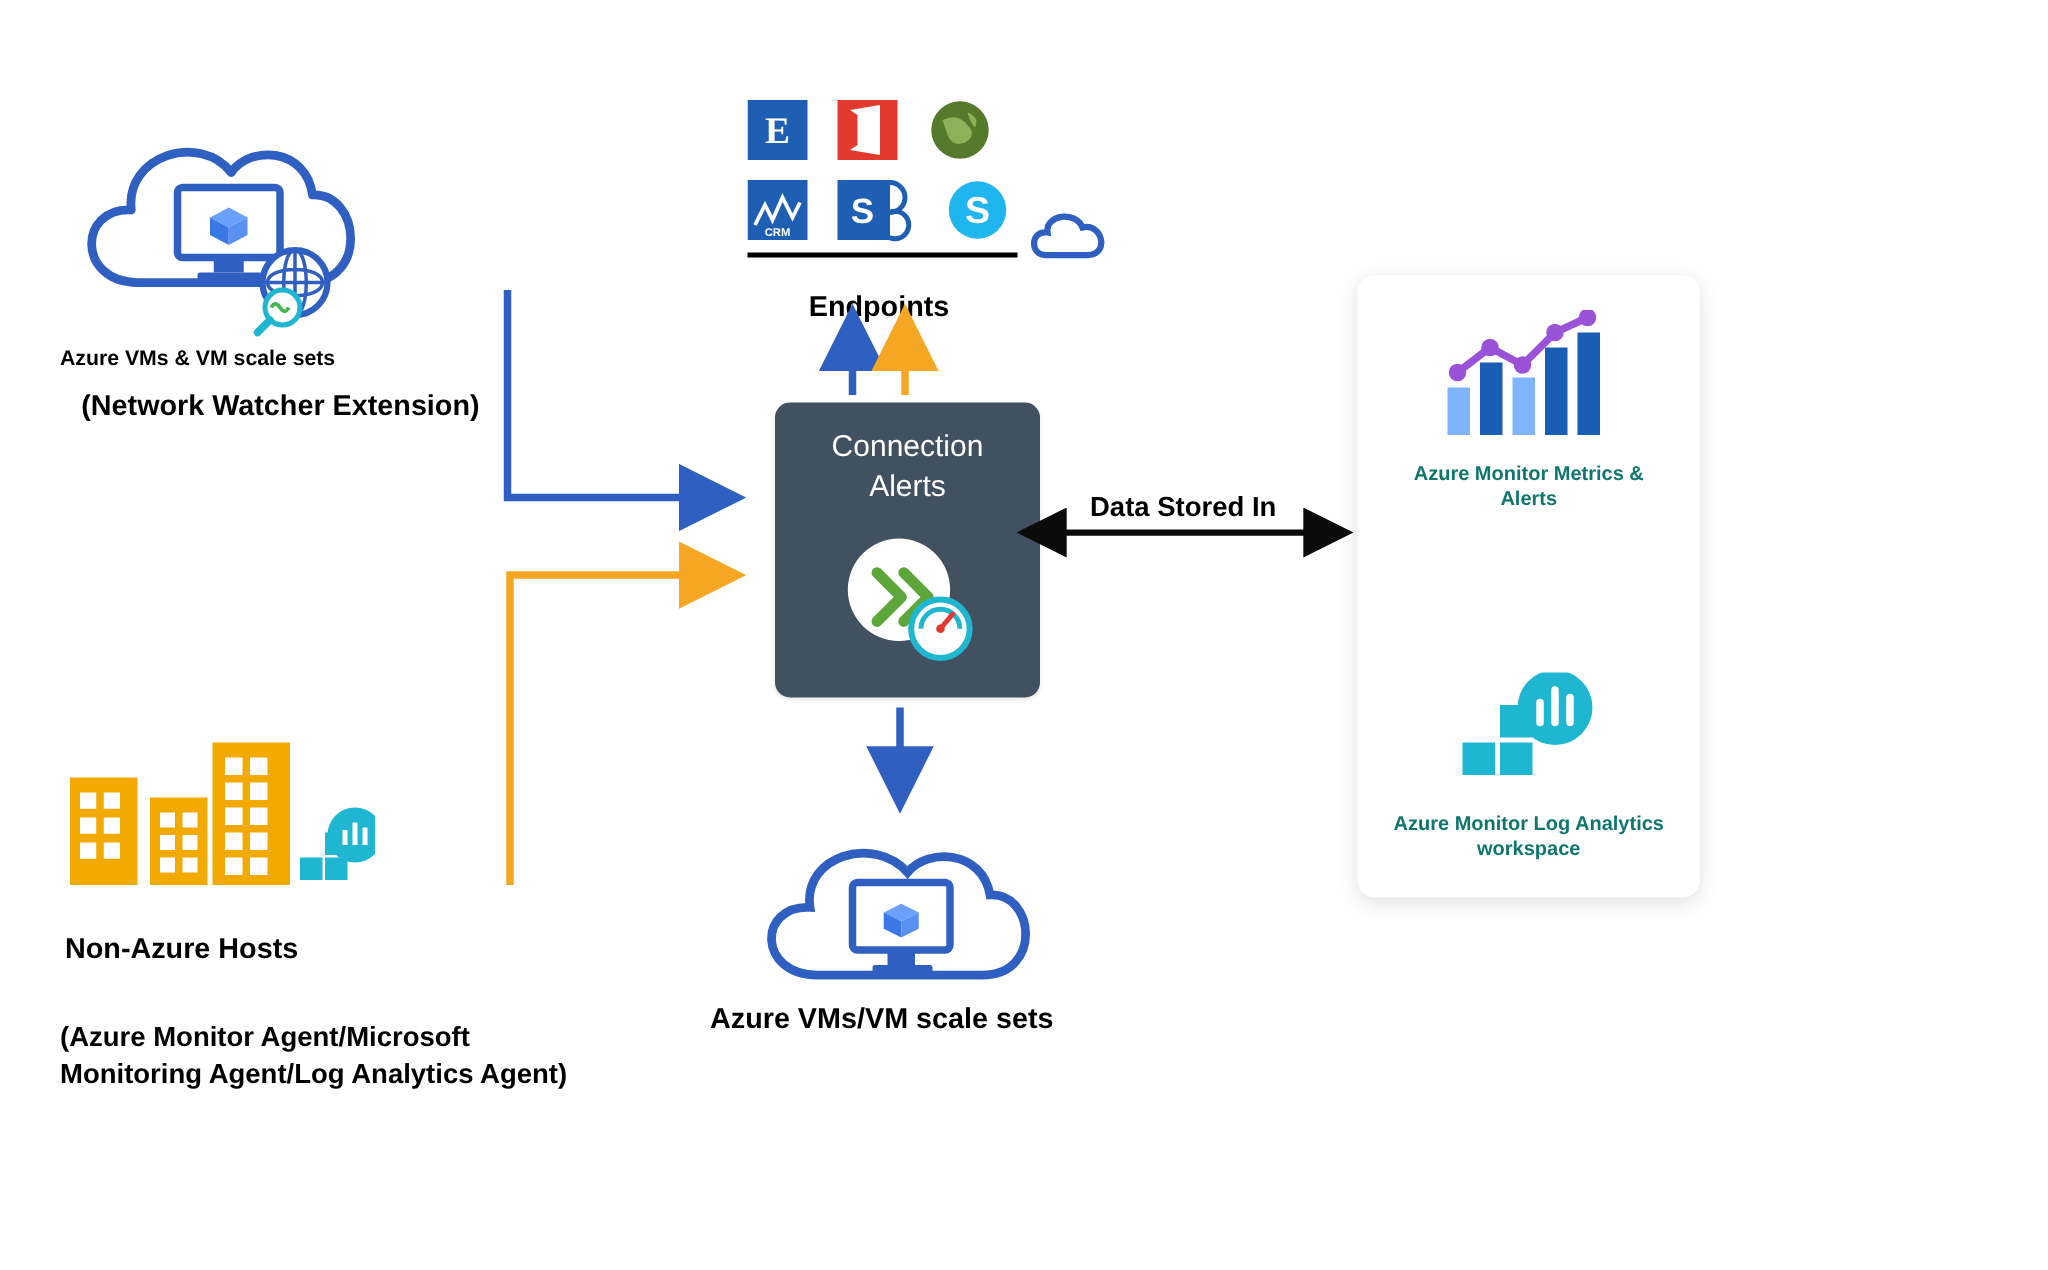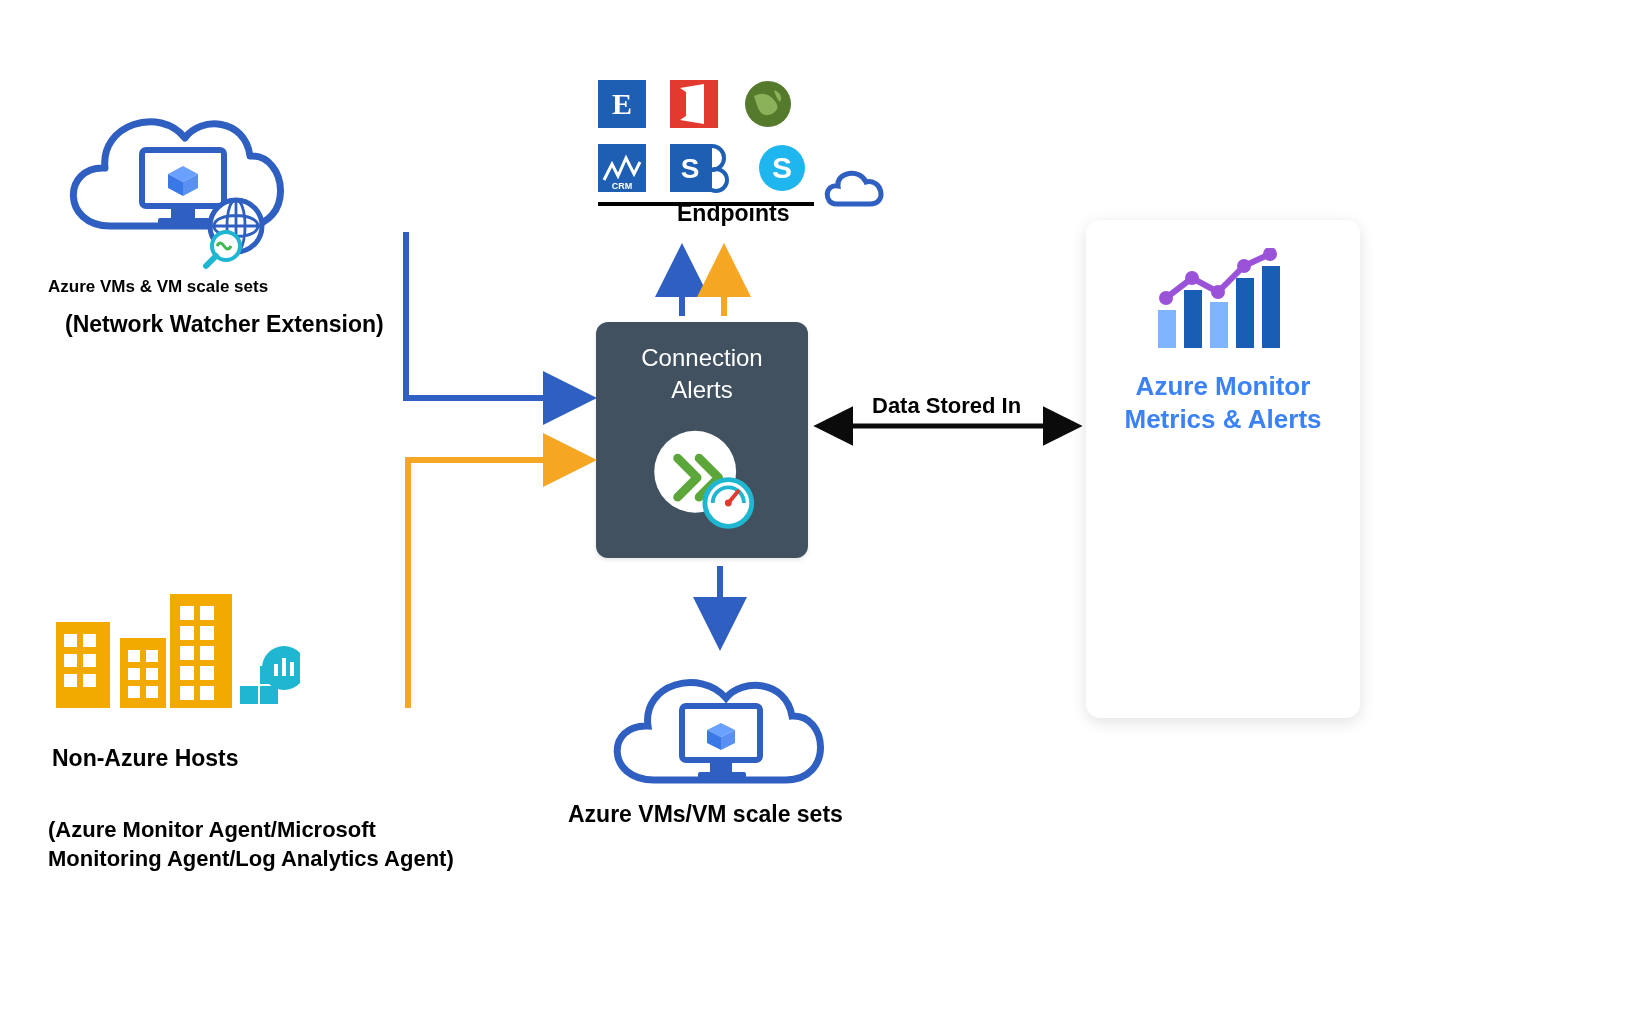--- a/index.html
+++ b/index.html
@@ -20,20 +20,21 @@
   .center-box {
     position: absolute;
     background: #415160;
     border-radius: 12px;
     color: #fff;
     display: flex;
     flex-direction: column;
     align-items: center;
     padding: 20px 18px 26px 18px;
     box-shadow: 0 2px 4px rgba(0,0,0,.1);
+    margin-left: 24px;
   }
   .center-title {
     font-size: 24px;
     text-align: center;
     font-weight: 400;
     line-height: 1.35;
   }
   .panel {
     position: absolute;
     background: #fff;
@@ -45,22 +46,22 @@
     align-items: center;
   }
   .panel-item {
     display: flex;
     flex-direction: column;
     align-items: center;
     text-align: center;
   }
   .panel-label {
     font-weight: 700;
-    font-size: 26px;
-    color: #3b82f6;
+    font-size: 16px;
+    color: #0f766e;
     line-height: 1.25;
     margin-top: 12px;
   }
   svg { display: block; }
 </style>
 </head>
 <body>
 
 <svg style="position:absolute; left:40px; top:76px;" width="260" height="200" viewBox="0 0 260 200">
 
@@ -170,21 +171,21 @@
   <g transform="translate(160,64)">
     <circle cx="24" cy="24" r="23" fill="#1fb6f0"></circle>
     <text x="24" y="34" text-anchor="middle" fill="#fff" font-size="30" font-weight="700">S</text>
   </g>
 
   <line x1="-4" y1="124" x2="216" y2="124" stroke="#000" stroke-width="4"></line>
 
   <path d="M238 124 C226 124 226 104 240 106 C238 92 262 88 268 102 C284 98 290 124 272 124 Z" fill="none" stroke="#2f5fc1" stroke-width="5"></path>
 </svg>
 
-<div class="label" style="left:647px; top:199px; font-size:23px;margin-left:30px;">Endpoints</div>
+<div class="label" style="left:647px; top:231px; font-size:23px;">Endpoints</div>
 
 <div class="center-box" style="left:596px; top:322px; width:212px; height:236px;">
   <div class="center-title">
     <span>Connection</span><br>
     <span>Alerts</span>
   </div>
   <svg width="110" height="110" viewBox="0 0 110 110" style="margin-top:18px;">
     <circle cx="48" cy="48" r="42" fill="#fff"></circle>
     <path d="M30 34 L50 54 L30 74 M52 34 L72 54 L52 74" stroke="#5ca63a" stroke-width="9" fill="none" stroke-linecap="round" stroke-linejoin="round"></path>
     <circle cx="82" cy="80" r="24" fill="#fff" stroke="#1fb6d1" stroke-width="5"></circle>
@@ -223,20 +224,34 @@
         <circle cx="18" cy="50" r="7"></circle>
           <circle cx="44" cy="30" r="7"></circle>
         <circle cx="70" cy="44" r="7"></circle>
           <circle cx="96" cy="18" r="7"></circle>
         <circle cx="122" cy="6" r="7"></circle>
       </g>
     </svg>
     <div class="panel-label">Azure Monitor Metrics &amp; Alerts</div>
   </div>
 
+  <div class="panel-item" style="margin-top:44px;">
+    <svg width="130" height="100" viewBox="0 0 130 100">
+      <rect x="12" y="56" width="26" height="26" fill="#1fb6d1"></rect>
+      <rect x="42" y="56" width="26" height="26" fill="#1fb6d1"></rect>
+      <rect x="42" y="26" width="26" height="26" fill="#1fb6d1"></rect>
+      <circle cx="86" cy="28" r="30" fill="#1fb6d1"></circle>
+      <g stroke="#fff" stroke-width="6" stroke-linecap="round">
+        <line x1="74" y1="40" x2="74" y2="24"></line>
+        <line x1="86" y1="40" x2="86" y2="14"></line>
+        <line x1="98" y1="40" x2="98" y2="20"></line>
+      </g>
+    </svg>
+    <div class="panel-label">Azure Monitor Log Analytics workspace</div>
+  </div>
 </div>
 
 <svg style="position:absolute; left:0; top:0;" width="1638" height="1016">
   <defs>
     <marker id="arr-blue" viewBox="0 0 12 12" refX="10" refY="6" markerWidth="9" markerHeight="9" orient="auto">
       <path d="M0 0 L12 6 L0 12 Z" fill="#2f5fc1"></path>
     </marker>
     <marker id="arr-orange" viewBox="0 0 12 12" refX="10" refY="6" markerWidth="9" markerHeight="9" orient="auto">
       <path d="M0 0 L12 6 L0 12 Z" fill="#f5a623"></path>
     </marker>

